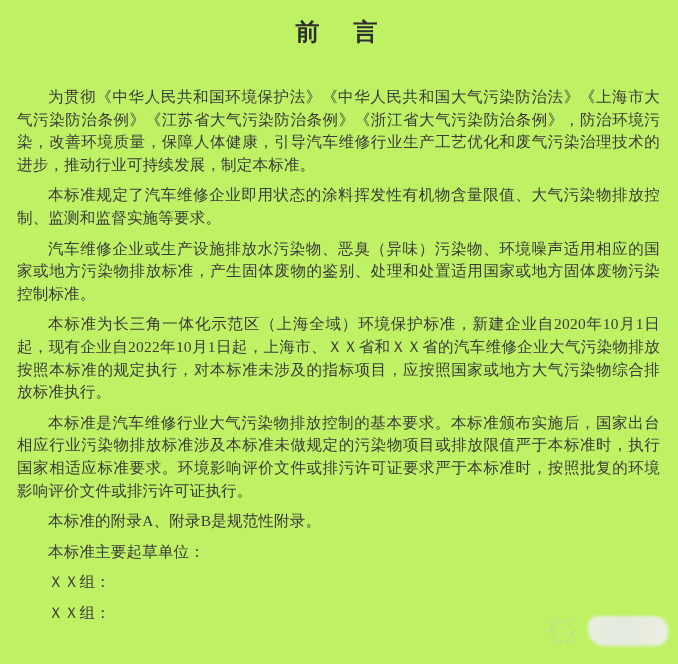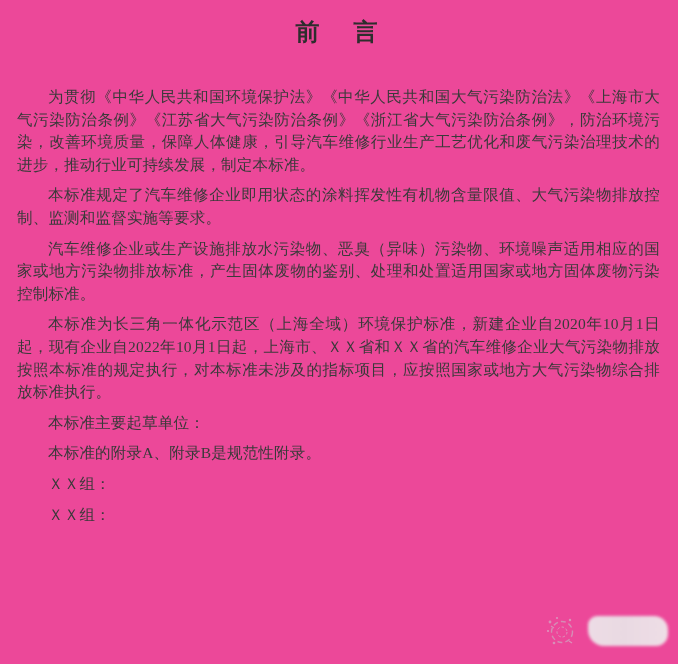--- a/index.html
+++ b/index.html
@@ -11,21 +11,21 @@
     width: 678px;
     height: 664px;
     position: relative;
     overflow: hidden;
     font-family: "Liberation Serif", "DejaVu Serif", serif;
   }
   .page {
     position: relative;
     width: 678px;
     height: 664px;
-    background: #ec4899;
+    background: #bef264;
   }
   .doc-title {
     margin: 0;
     padding-top: 16px;
     height: 34px;
     text-align: center;
     font-size: 24px;
     font-weight: bold;
     letter-spacing: 5px;
     color: #2d2d2d;
@@ -76,22 +76,23 @@
 
 <div class="page">
 
   <h1 class="doc-title">前　言</h1>
 
   <div class="content">
     <p>为贯彻《中华人民共和国环境保护法》《中华人民共和国大气污染防治法》《上海市大气污染防治条例》《江苏省大气污染防治条例》《浙江省大气污染防治条例》，防治环境污染，改善环境质量，保障人体健康，引导汽车维修行业生产工艺优化和废气污染治理技术的进步，推动行业可持续发展，制定本标准。</p>
     <p>本标准规定了汽车维修企业即用状态的涂料挥发性有机物含量限值、大气污染物排放控制、监测和监督实施等要求。</p>
     <p>汽车维修企业或生产设施排放水污染物、恶臭（异味）污染物、环境噪声适用相应的国家或地方污染物排放标准，产生固体废物的鉴别、处理和处置适用国家或地方固体废物污染控制标准。</p>
     <p>本标准为长三角一体化示范区（上海全域）环境保护标准，新建企业自2020年10月1日起，现有企业自2022年10月1日起，上海市、ＸＸ省和ＸＸ省的汽车维修企业大气污染物排放按照本标准的规定执行，对本标准未涉及的指标项目，应按照国家或地方大气污染物综合排放标准执行。</p>
+    <p>本标准是汽车维修行业大气污染物排放控制的基本要求。本标准颁布实施后，国家出台相应行业污染物排放标准涉及本标准未做规定的污染物项目或排放限值严于本标准时，执行国家相适应标准要求。环境影响评价文件或排污许可证要求严于本标准时，按照批复的环境影响评价文件或排污许可证执行。</p>
+    <p>本标准的附录A、附录B是规范性附录。</p>
     <p>本标准主要起草单位：</p>
-    <p>本标准的附录A、附录B是规范性附录。</p>
     <p>ＸＸ组：</p>
     <p>ＸＸ组：</p>
 
   </div>
 
   <div class="footer-marks">
     <svg class="stamp" viewBox="0 0 38 34" xmlns="http://www.w3.org/2000/svg">
       <circle cx="20" cy="18" r="10.5" fill="none" stroke="#c3c4cb" stroke-width="1.4" stroke-dasharray="5 3"></circle>
       <circle cx="20" cy="18" r="5" fill="none" stroke="#cfd0d6" stroke-width="1" stroke-dasharray="2.5 2"></circle>
       <circle cx="8" cy="8" r="1.4" fill="#c9cad1"></circle>

